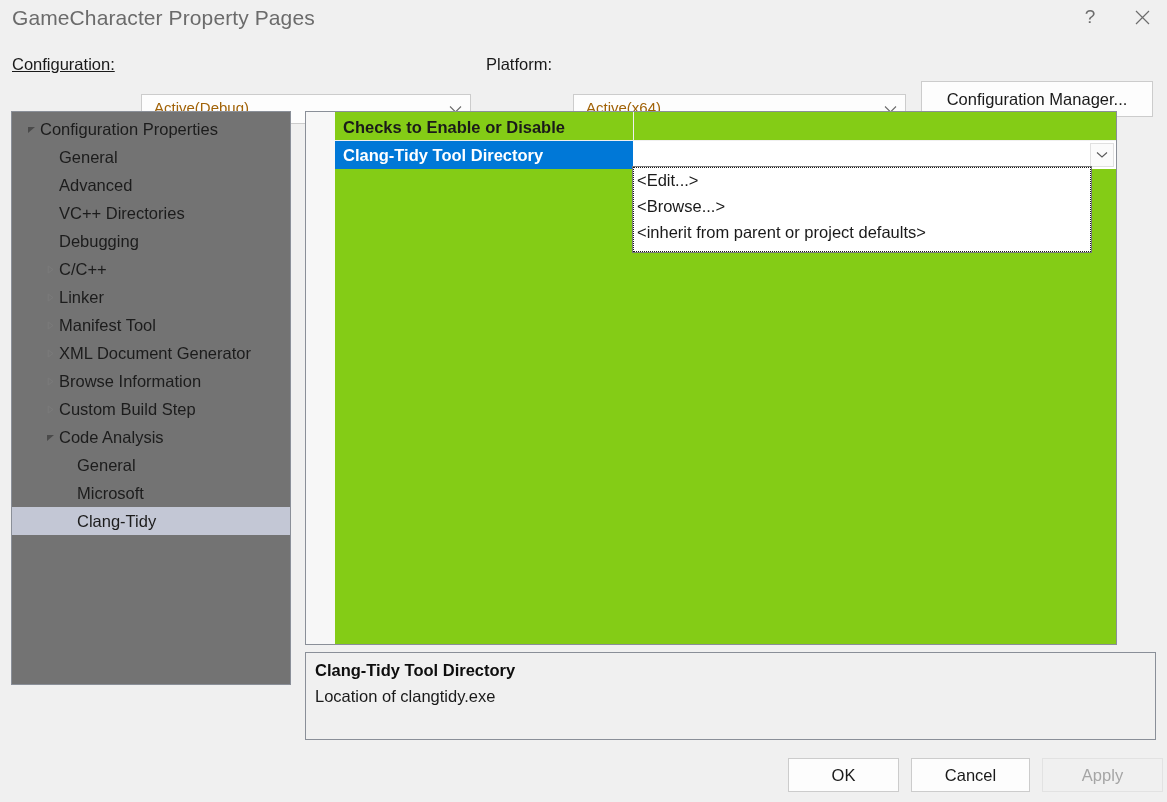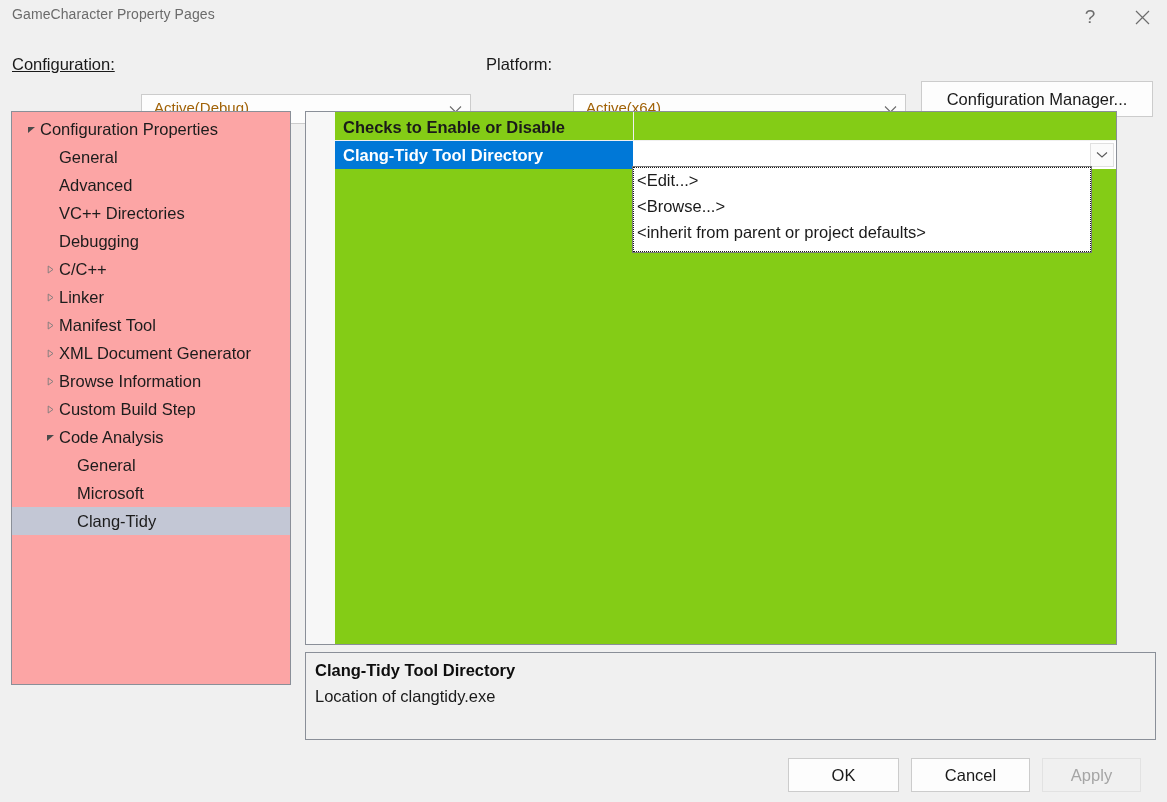--- a/index.html
+++ b/index.html
@@ -12,21 +12,21 @@
     -webkit-font-smoothing: antialiased;
   }
 
   
   .titlebar {
     position: absolute; left: 0; top: 0; width: 1167px; height: 34px;
     background: #f0f0f0;
   }
   .titlebar-text {
     position: absolute; left: 12px; top: 6px;
-    font-size: 14px; color: #6b6b6b; letter-spacing: 0.1px;
+    font-size: 21px; color: #6b6b6b; letter-spacing: 0.1px;
     white-space: nowrap;
   }
   .title-btn {
     position: absolute; top: 0; height: 34px; width: 46px;
     display: flex; align-items: center; justify-content: center;
     color: #6d6d6d;
   }
   .title-btn.help { right: 54px; font-size: 19px; }
   .title-btn.close { right: 2px; }
   .title-btn svg { display: block; }
@@ -63,21 +63,21 @@
     font-size: 16.5px; color: #1a1a1a;
     display: flex; align-items: center; justify-content: center;
     font-family: "Liberation Sans", sans-serif;
     white-space: nowrap;
   }
   .btn-cfgmgr { left: 921px; top: 47px; width: 232px; height: 36px; }
 
   
   .treepanel {
     position: absolute; left: 11px; top: 111px; width: 280px; height: 574px;
-    background: #fca5a5; border: 1px solid #8a8f98;
+    background: #737373; border: 1px solid #8a8f98;
     overflow: hidden;
   }
   .tree { position: absolute; left: 0; top: 3px; right: 0; }
   .tnode {
     position: relative; height: 28px; line-height: 28px;
     font-size: 16.5px; color: #1c1c1c; white-space: nowrap;
     padding-left: 0;
   }
   .tnode .tlabel { position: absolute; top: 0; }
   .tnode .tw { position: absolute; top: 0; width: 16px; text-align: center;
@@ -147,21 +147,21 @@
     font-size: 16.5px; font-weight: bold; color: #0d0d0d; white-space: nowrap;
   }
   .desc-body {
     position: absolute; left: 9px; top: 34px;
     font-size: 16.5px; color: #1a1a1a; white-space: nowrap;
   }
 
   
   .btn-ok     { left: 788px; top: 758px; width: 111px; height: 34px; }
   .btn-cancel { left: 911px; top: 758px; width: 119px; height: 34px; }
-  .btn-apply  { left: 1042px; top: 758px; width: 99px; height: 34px;
+  .btn-apply  { left: 1042px; top: 758px; width: 121px; height: 34px;
                 background: #f0f0f0; border-color: #e2e2e2; color: #a5a5a5; }
 </style>
 </head>
 <body>
 
 <div class="titlebar">
   <div class="titlebar-text">GameCharacter Property Pages</div>
 
   <div class="title-btn help">
     <span>?</span>

